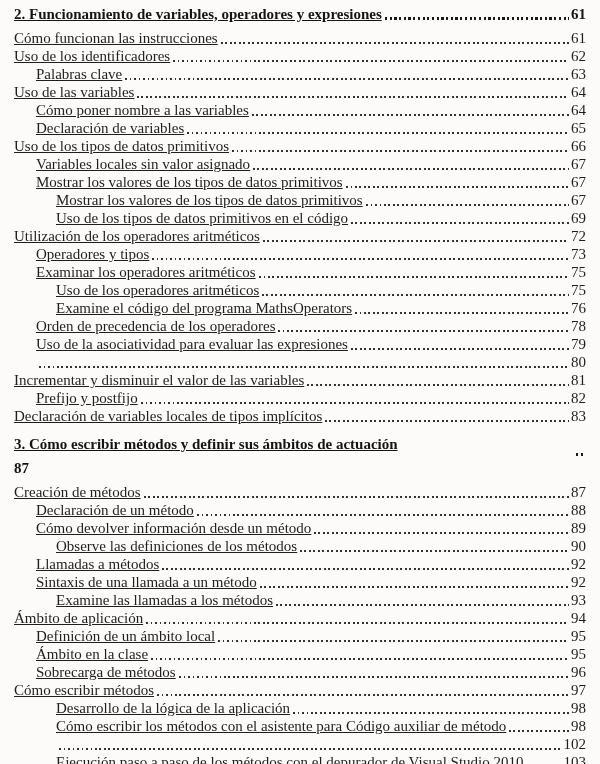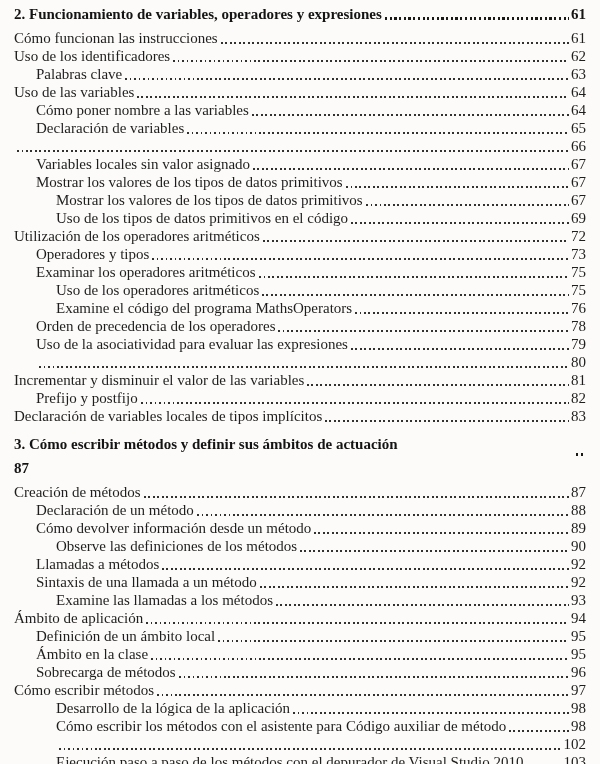--- a/index.html
+++ b/index.html
@@ -16,21 +16,21 @@
     padding: 3px 14px 0 14px;
     box-sizing: border-box;
     width: 600px;
     height: 764px;
   }
   .row {
     display: flex;
     align-items: baseline;
     line-height: 18px;
   }
-  .row .label { white-space: nowrap; }
+  .row .label { white-space: nowrap; text-decoration: underline; }
   .row .pnum  { white-space: nowrap; text-align: right; }
   .dots {
     flex: 1 1 auto;
     min-width: 8px;
     height: 2px;
     align-self: flex-end;
     margin: 0 2px 3px 3px;
     background-image: repeating-linear-gradient(to right, #333130 0 1.7px, transparent 1.7px 4.5px);
   }
   .heading {
@@ -90,20 +90,21 @@
     <span class="pnum">64</span>
   </div>
 
   <div class="row entry indent-1">
     <span class="label">Declaración de variables</span>
     <span class="dots"></span>
     <span class="pnum">65</span>
   </div>
 
   <div class="row entry indent-0">
+    <span class="label">Uso de los tipos de datos primitivos</span>
     <span class="dots"></span>
     <span class="pnum">66</span>
   </div>
 
   <div class="row entry indent-1">
     <span class="label">Variables locales sin valor asignado</span>
     <span class="dots"></span>
     <span class="pnum">67</span>
   </div>
 

